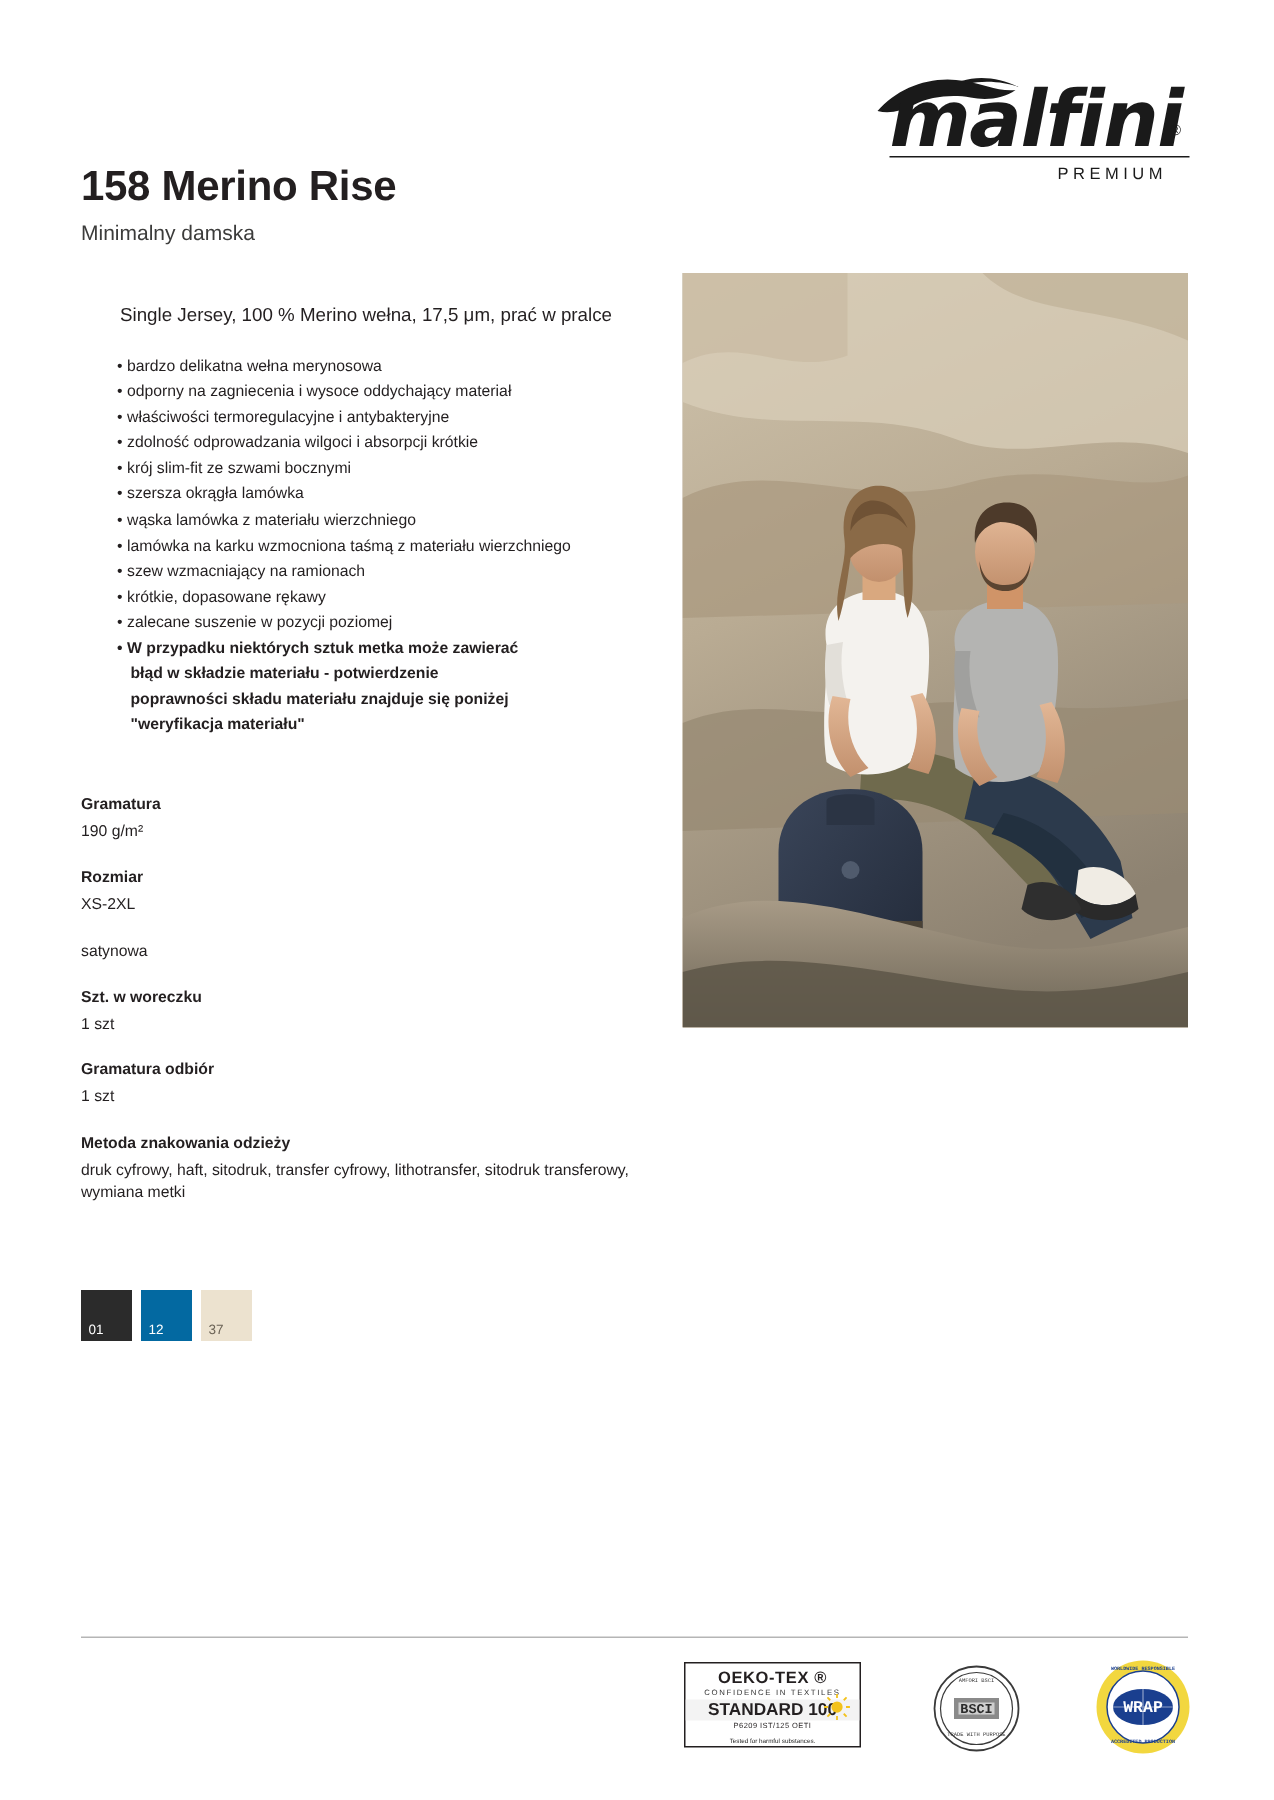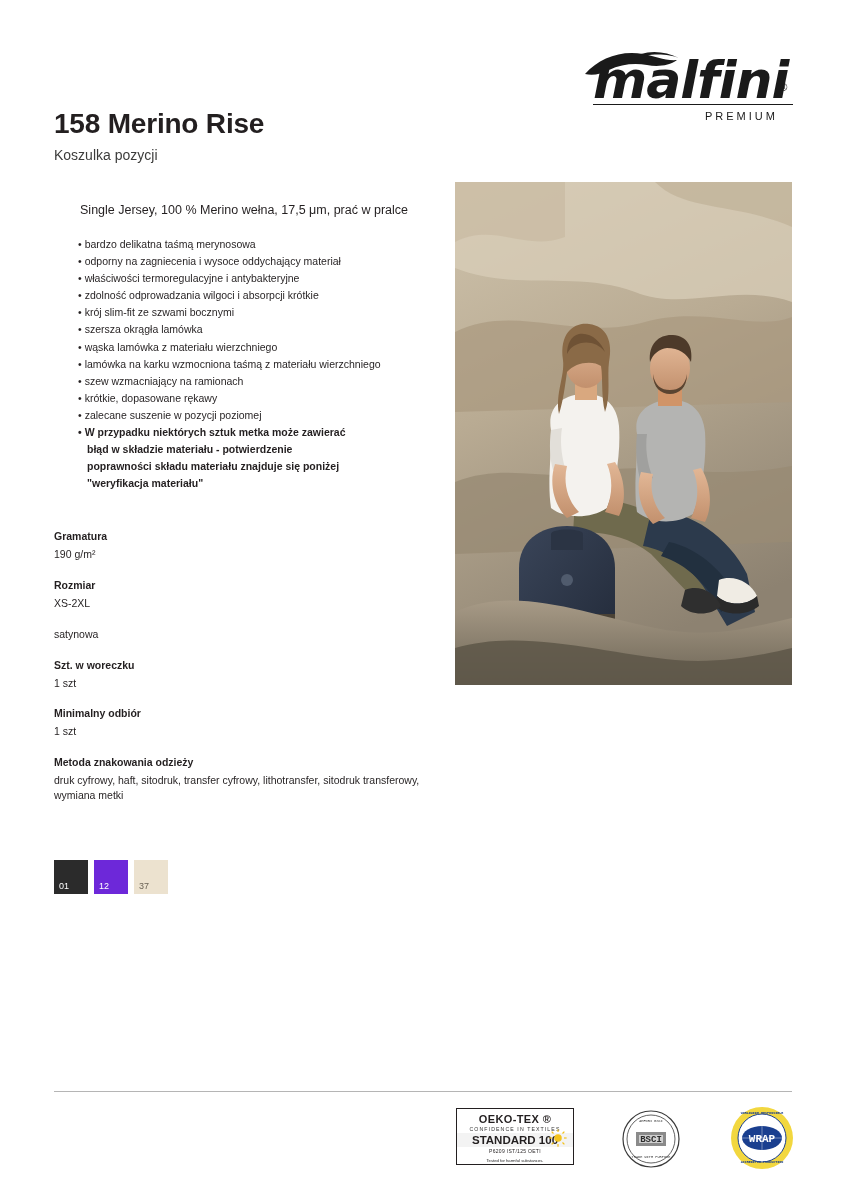--- a/index.html
+++ b/index.html
@@ -235,26 +235,26 @@
       <path d="M4 26 C18 10, 40 2, 62 6 C74 8, 84 13, 96 12 C88 18, 76 19, 66 17 C54 15, 40 16, 28 22 C20 26, 12 28, 4 26 Z" fill="#1a1a1a"></path>
       <path d="M60 6 C72 2, 86 4, 98 10 C90 7, 76 5, 64 8 Z" fill="#1a1a1a"></path>
     </svg>
     <div class="logo-word">malfini</div>
     <div class="logo-rule"></div>
     <div class="logo-reg">®</div>
     <div class="logo-premium">PREMIUM</div>
   </div>
 
   <div class="title">158 Merino Rise</div>
-  <div class="subtitle">Koszulka pozycji</div>
+  <div class="subtitle">Minimalny damska</div>
 
   <div class="composition">Single Jersey, 100 % Merino wełna, 17,5 μm, prać w pralce</div>
 
   <div class="bullets">
-    <div class="b"><span class="dot">•</span><span>bardzo delikatna taśmą merynosowa</span></div>
+    <div class="b"><span class="dot">•</span><span>bardzo delikatna wełna merynosowa</span></div>
     <div class="b"><span class="dot">•</span><span>odporny na zagniecenia i wysoce oddychający materiał</span></div>
     <div class="b"><span class="dot">•</span><span>właściwości termoregulacyjne i antybakteryjne</span></div>
     <div class="b"><span class="dot">•</span><span>zdolność odprowadzania wilgoci i absorpcji krótkie</span></div>
     <div class="b"><span class="dot">•</span><span>krój slim-fit ze szwami bocznymi</span></div>
     <div class="b"><span class="dot">•</span><span>szersza okrągła lamówka</span></div>
     <div class="b"><span class="dot">•</span><span>wąska lamówka z materiału wierzchniego</span></div>
     <div class="b"><span class="dot">•</span><span>lamówka na karku wzmocniona taśmą z materiału wierzchniego</span></div>
     <div class="b"><span class="dot">•</span><span>szew wzmacniający na ramionach</span></div>
     <div class="b"><span class="dot">•</span><span>krótkie, dopasowane rękawy</span></div>
     <div class="b"><span class="dot">•</span><span>zalecane suszenie w pozycji poziomej</span></div>
@@ -274,35 +274,35 @@
       <div class="spec-value">XS-2XL</div>
     </div>
     <div class="spec-block">
       <div class="spec-value">satynowa</div>
     </div>
     <div class="spec-block">
       <div class="spec-label">Szt. w woreczku</div>
       <div class="spec-value">1 szt</div>
     </div>
     <div class="spec-block">
-      <div class="spec-label">Minimalny odbiór</div>
+      <div class="spec-label">Gramatura odbiór</div>
       <div class="spec-value">1 szt</div>
     </div>
     <div class="spec-block">
       <div class="spec-label">Metoda znakowania odzieży</div>
       <div class="spec-value">druk cyfrowy, haft, sitodruk, transfer cyfrowy, lithotransfer,  sitodruk transferowy,</div>
       <div class="spec-value">wymiana metki</div>
     </div>
   </div>
 
   <div class="chips">
     <div class="chip" style="background:#2b2b2b">
       <span style="color:#ffffff">01</span>
     </div>
-    <div class="chip" style="background:#6d28d9">
+    <div class="chip" style="background:#0369a1">
       <span style="color:#ffffff">12</span>
     </div>
     <div class="chip" style="background:#ece2cf">
       <span style="color:#6b6356">37</span>
     </div>
   </div>
 
   <div class="photo">
     <svg width="337" height="503" viewBox="0 0 337 503">
       <defs>

